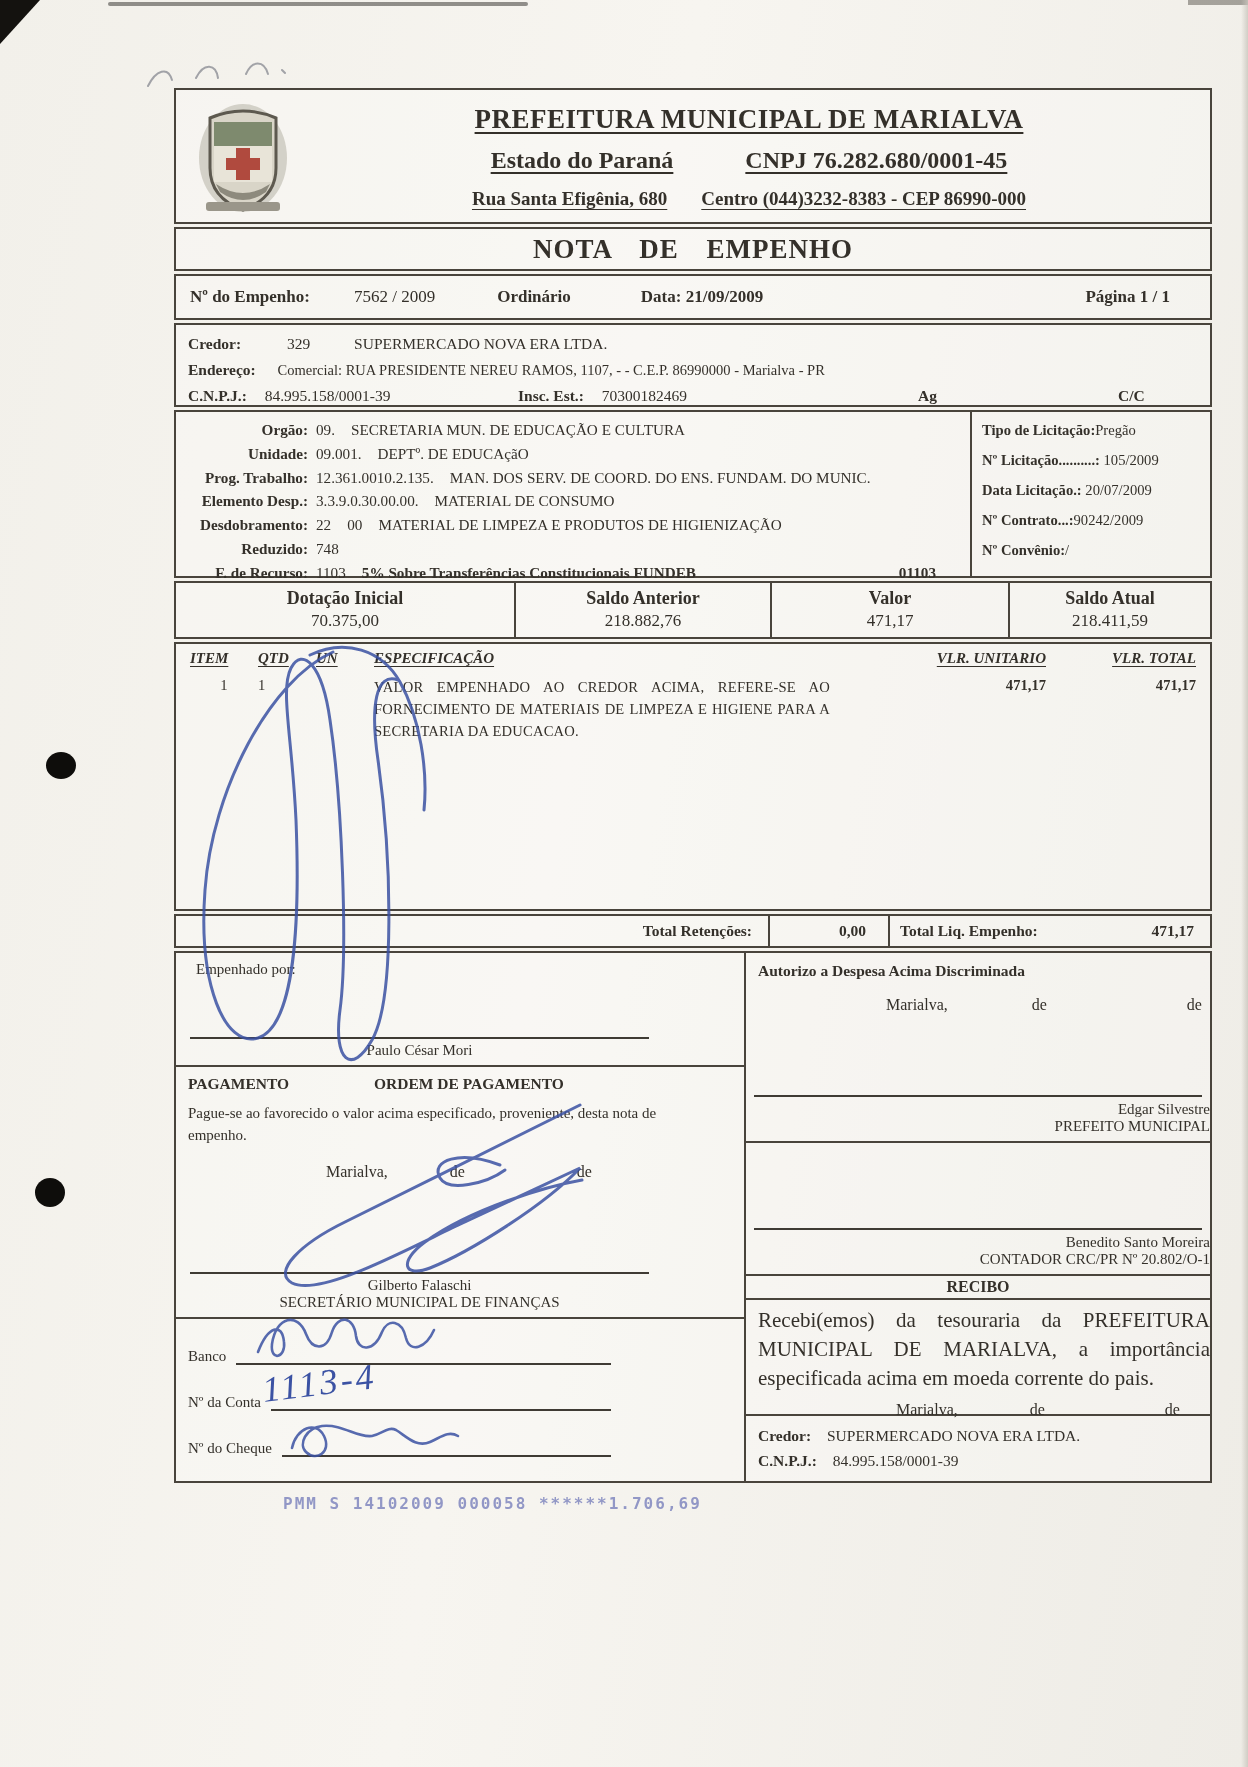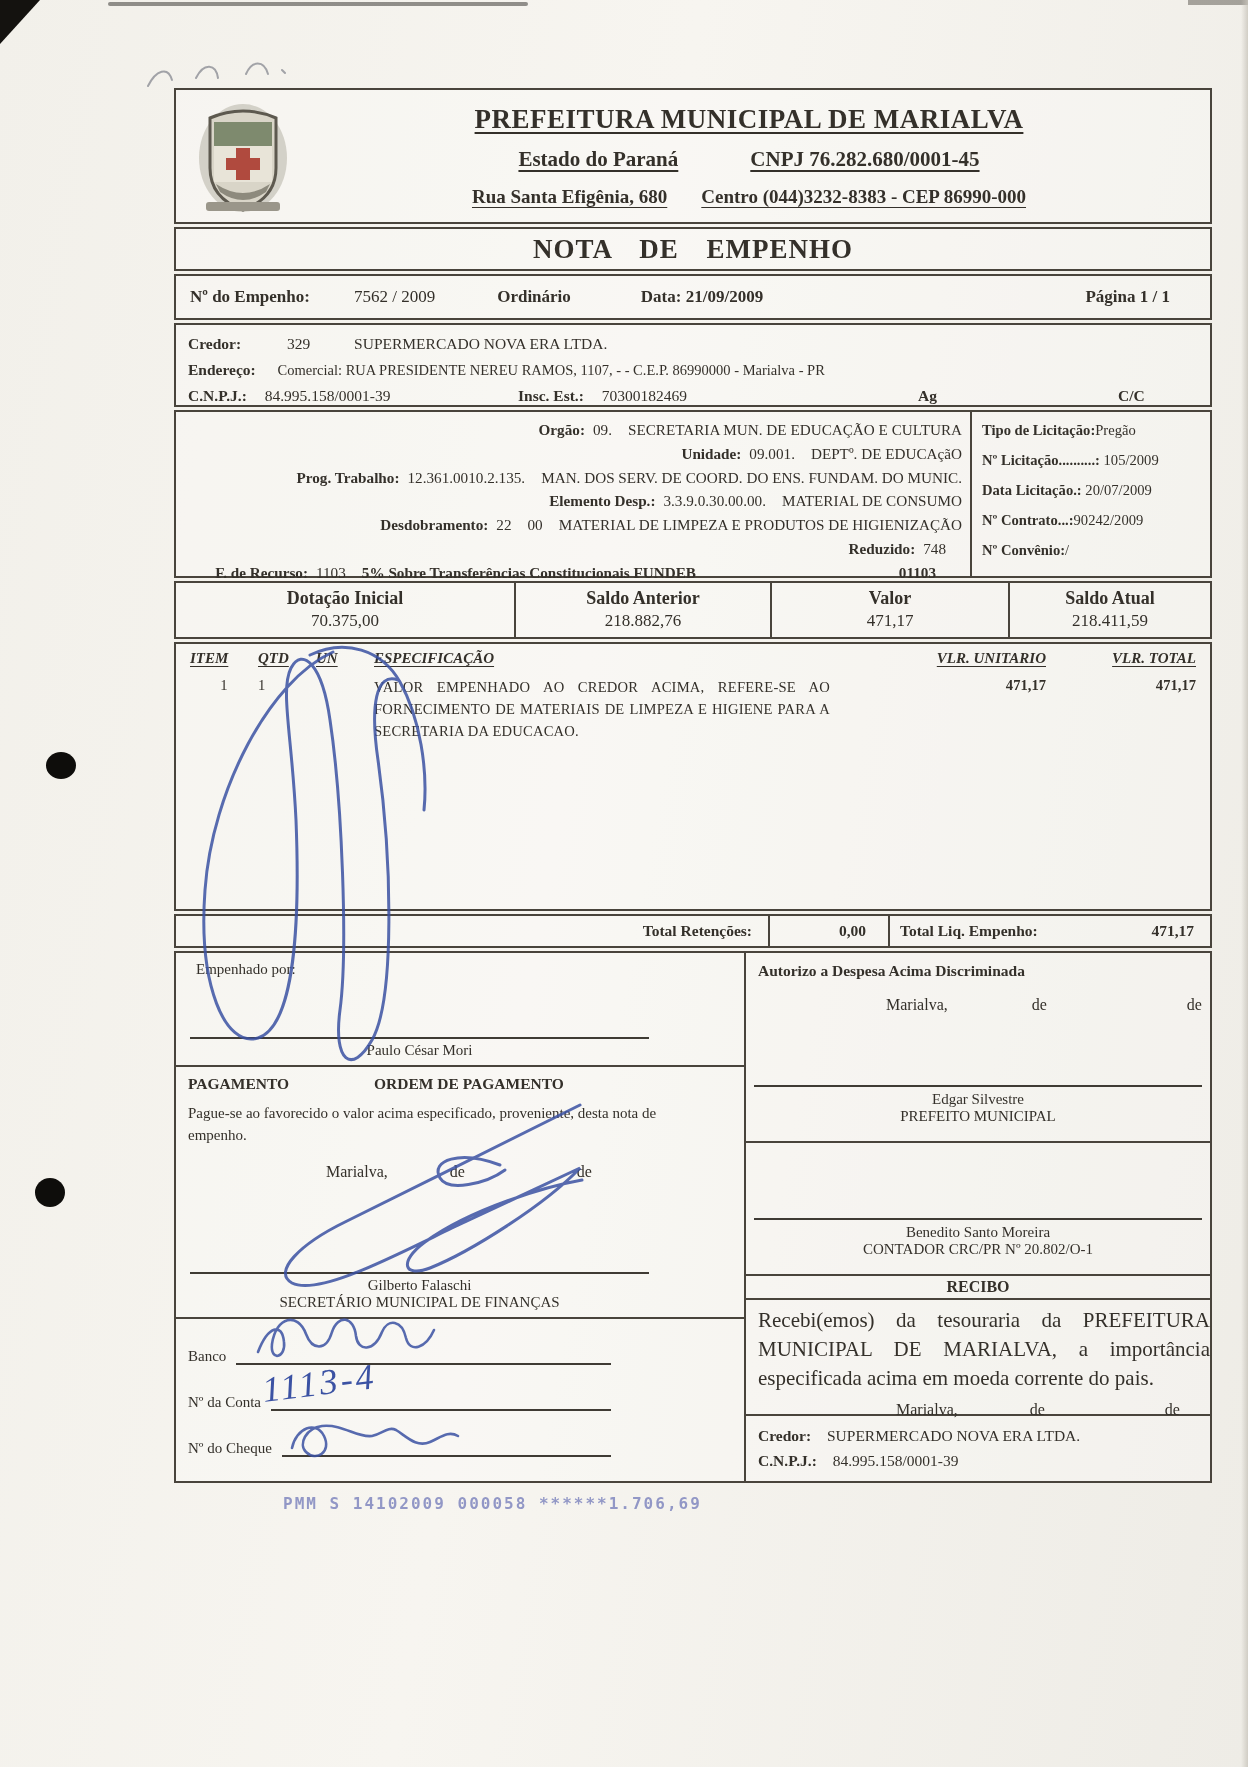--- a/index.html
+++ b/index.html
@@ -23,21 +23,21 @@
 
   .doc { position:absolute; left:146px; top:88px; width:1038px;margin-left:28px; }
   .box { border:2px solid #49443c; margin-bottom:3px; background:rgba(255,255,255,0.25); }
   .b { font-weight:bold; }
 
   
   .header-box { height:136px; display:flex; padding:6px 10px; }
   .logo { width:94px; height:118px; margin:2px 8px 0 10px; flex:none; }
   .header-text { flex:1; display:flex; flex-direction:column; align-items:center; padding-top:8px; }
   .org-name { font-size:27px; font-weight:bold; text-decoration:underline; text-underline-offset:4px; letter-spacing:.5px; }
-  .hline2 { margin-top:12px; font-size:21px; font-weight:bold; display:flex; gap:72px; }
+  .hline2 { margin-top:12px; font-size:24px; font-weight:bold; display:flex; gap:72px; }
   .hline2 span { text-decoration:underline; text-underline-offset:4px; }
   .hline3 { margin-top:14px; font-size:19px; font-weight:bold; display:flex; gap:34px; }
   .hline3 span { text-decoration:underline; text-underline-offset:4px; }
 
   .title-box { height:44px; text-align:center; font-size:27px; font-weight:bold;
     word-spacing:20px; padding-top:5px; letter-spacing:1px; }
 
   .empenho-box { height:46px; display:flex; align-items:center; font-size:17px; padding:0 14px; }
   .empenho-box .num { margin-left:44px; }
   .empenho-box .tipo { margin-left:62px; font-weight:bold; }
@@ -47,21 +47,21 @@
   .credor-box { height:84px; padding:6px 12px; font-size:15.5px; line-height:1.68; }
   .cl1 .code { margin-left:42px; } .cl1 .name { margin-left:40px; }
   .cl2 .val { margin-left:18px; font-size:14.5px; }
   .cl3 { display:flex; }
   .cl3 .g1 { width:330px; } .cl3 .g2 { flex:1; }
   .cl3 .ag { width:200px; } .cl3 .cc { width:80px; }
   .lblval { margin-left:14px; font-weight:normal; }
 
   .orc-box { height:168px; display:flex; }
   .orc-left { flex:1; padding:7px 8px 0 0; font-size:15.2px; }
-  .orow { display:flex; line-height:1.5; margin-bottom:1px;justify-content:flex-end; }
+  .orow { display:flex; line-height:1.5; margin-bottom:1px; }
   .olabel { width:140px; text-align:right; font-weight:bold; padding-right:8px; flex:none; }
   .ocode { margin-right:16px; }
   .odesc { }
   .o-recurso-extra { margin-left:auto; margin-right:26px; font-weight:bold; }
   .orc-right { width:240px; border-left:2px solid #49443c; padding:10px 0 0 10px; font-size:14.6px; flex:none; }
   .orc-right .lrow { margin-bottom:13px; }
 
   .valores-box { height:58px; display:flex; text-align:center; }
   .vcell { padding-top:5px; }
   .vcell + .vcell { border-left:2px solid #49443c; }
@@ -104,21 +104,21 @@
   .mline { display:flex; font-size:16px; margin-top:16px; }
   .pag-m .cid { margin-left:150px; } .pag-m .d1 { margin-left:62px; } .pag-m .d2 { margin-left:112px; }
 
   .banco-area { flex:1; border-top:2px solid #49443c; padding:22px 0 0 12px; font-size:15px; }
   .brow { display:flex; align-items:flex-end; margin-bottom:22px; height:24px; }
   .brow .hl { flex:1; border-bottom:2px solid #3f3b34; margin-left:10px; margin-right:133px; height:1px; }
 
   .autorizo { height:194px; border-bottom:2px solid #49443c; display:flex; flex-direction:column; }
   .autorizo .tit { padding:9px 0 0 12px; font-size:15.5px; font-weight:bold; }
   .aut-m .cid { margin-left:140px; } .aut-m .d1 { margin-left:84px; } .aut-m .d2 { margin-left:140px; }
-  .officblock { margin-top:auto; text-align:center; padding-bottom:16px; }
+  .officblock { margin-top:auto; text-align:right; padding-bottom:6px; }
   .officblock .sigline { margin:0 8px 4px 8px; }
   .offname { font-size:15px; }
   .offrole { font-size:15px; }
 
   .contador { height:136px; border-bottom:2px solid #49443c; display:flex; flex-direction:column; }
 
   .recibo { height:140px; border-bottom:2px solid #49443c; display:flex; flex-direction:column; }
   .recibo .rtit { text-align:center; font-weight:bold; font-size:16px; border-bottom:2px solid #49443c; padding:2px 0; }
   .recibo .rtext { padding:6px 0 0 12px; font-size:21px; line-height:1.38; text-align:justify; }
   .rec-m { margin-top:8px; } .rec-m .cid { margin-left:150px; } .rec-m .d1 { margin-left:72px; } .rec-m .d2 { margin-left:120px; }

